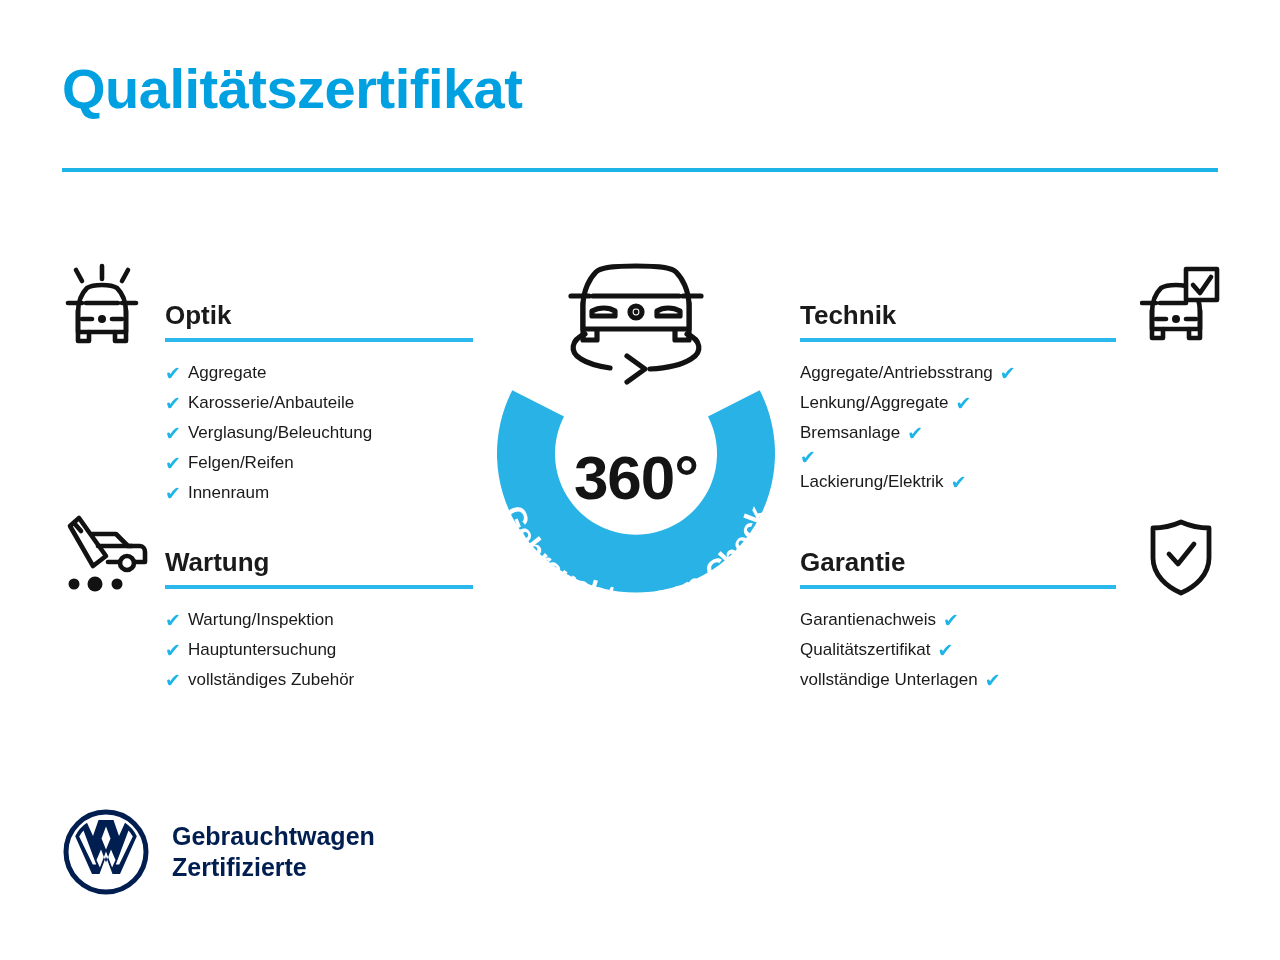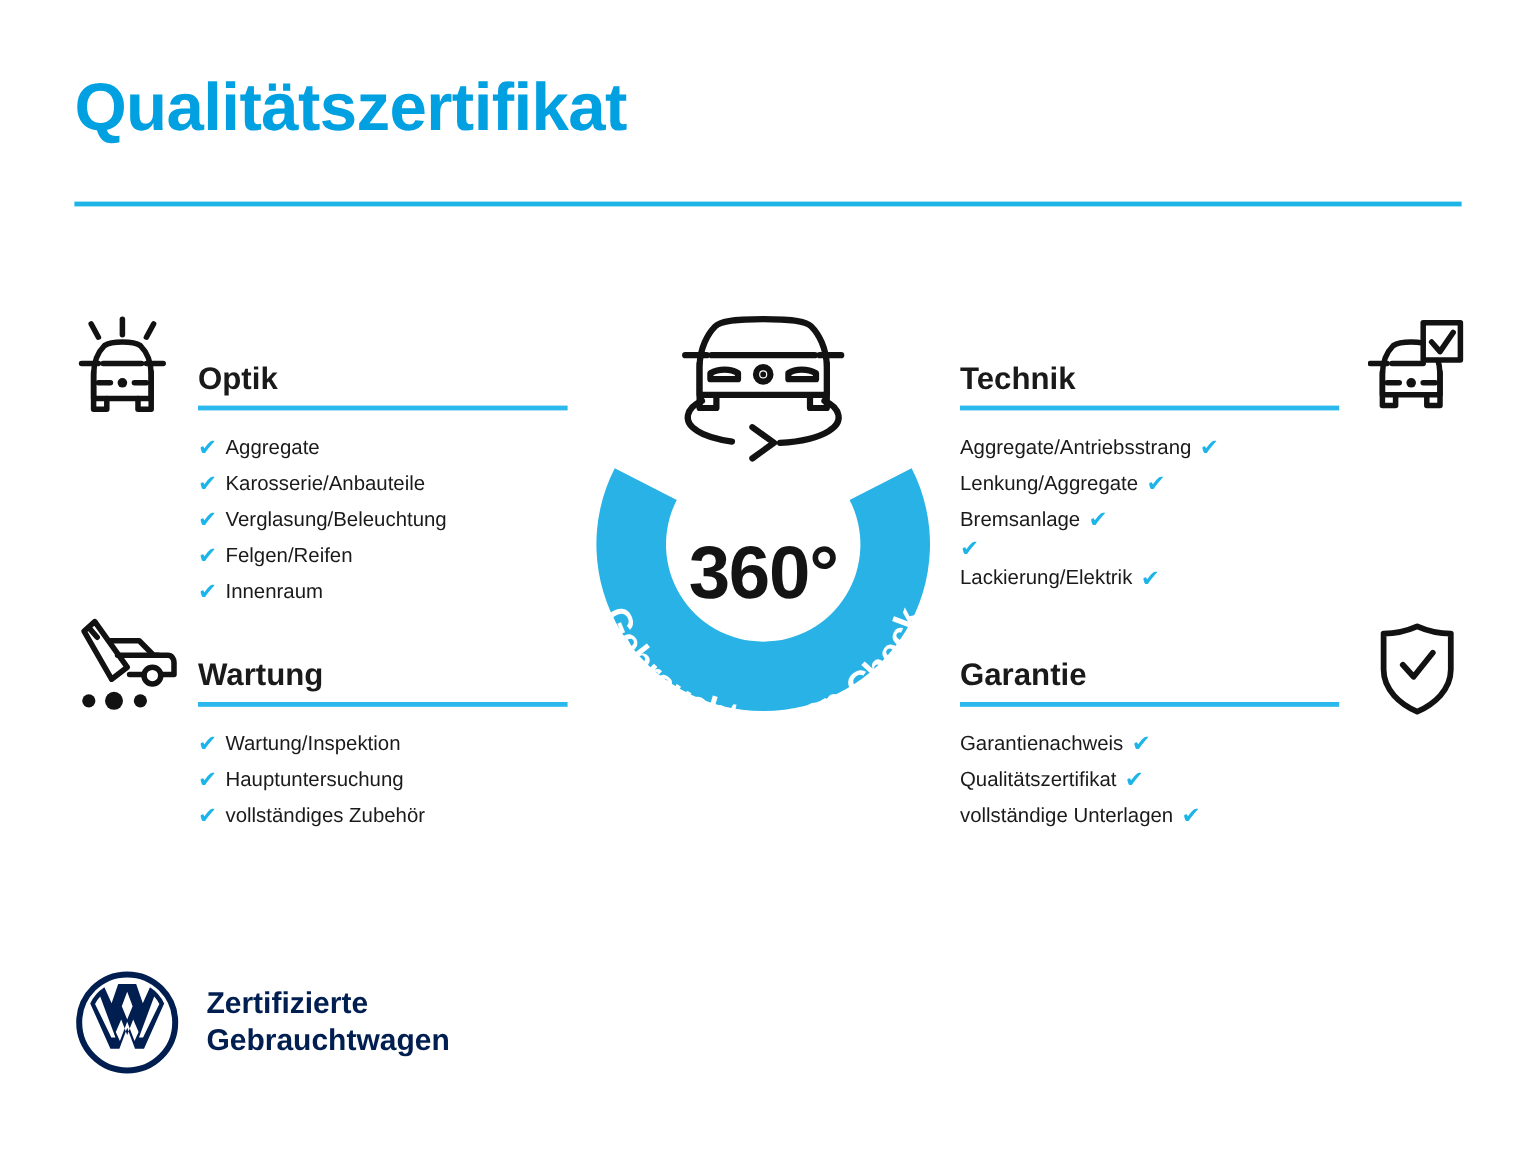--- a/index.html
+++ b/index.html
@@ -366,18 +366,18 @@
                L36.5 12 L31 28 L25 14.8
                A33 33 0 0 0 13.2 28.2
                L30 66 L37.5 66 L44 48.5 L50.5 66 L58 66 L74.8 28.2
                A33 33 0 0 0 63 14.8 L57 28 L51.5 12 Z
                M44 18.5 L48.5 30.5 L44 41.5 L39.5 30.5 Z
                M21.5 22.5 L34.2 56.5 L30.8 56.5 L17.2 28.6 A28 28 0 0 1 21.5 22.5 Z
                M66.5 22.5 A28 28 0 0 1 70.8 28.6 L57.2 56.5 L53.8 56.5 Z
                M39 41.5 L44 54.5 L49 41.5 L53.5 52 L50.1 59.5 L44 43.5 L37.9 59.5 L34.5 52 Z" fill="#001e50" fill-rule="evenodd"></path>
     </svg>
     <div class="footer-text">
+      <div>Gebrauchtwagen</div>
       <div>Zertifizierte</div>
-      <div>Gebrauchtwagen</div>
     </div>
   </div>
 
 </div>
 
 </body></html>

